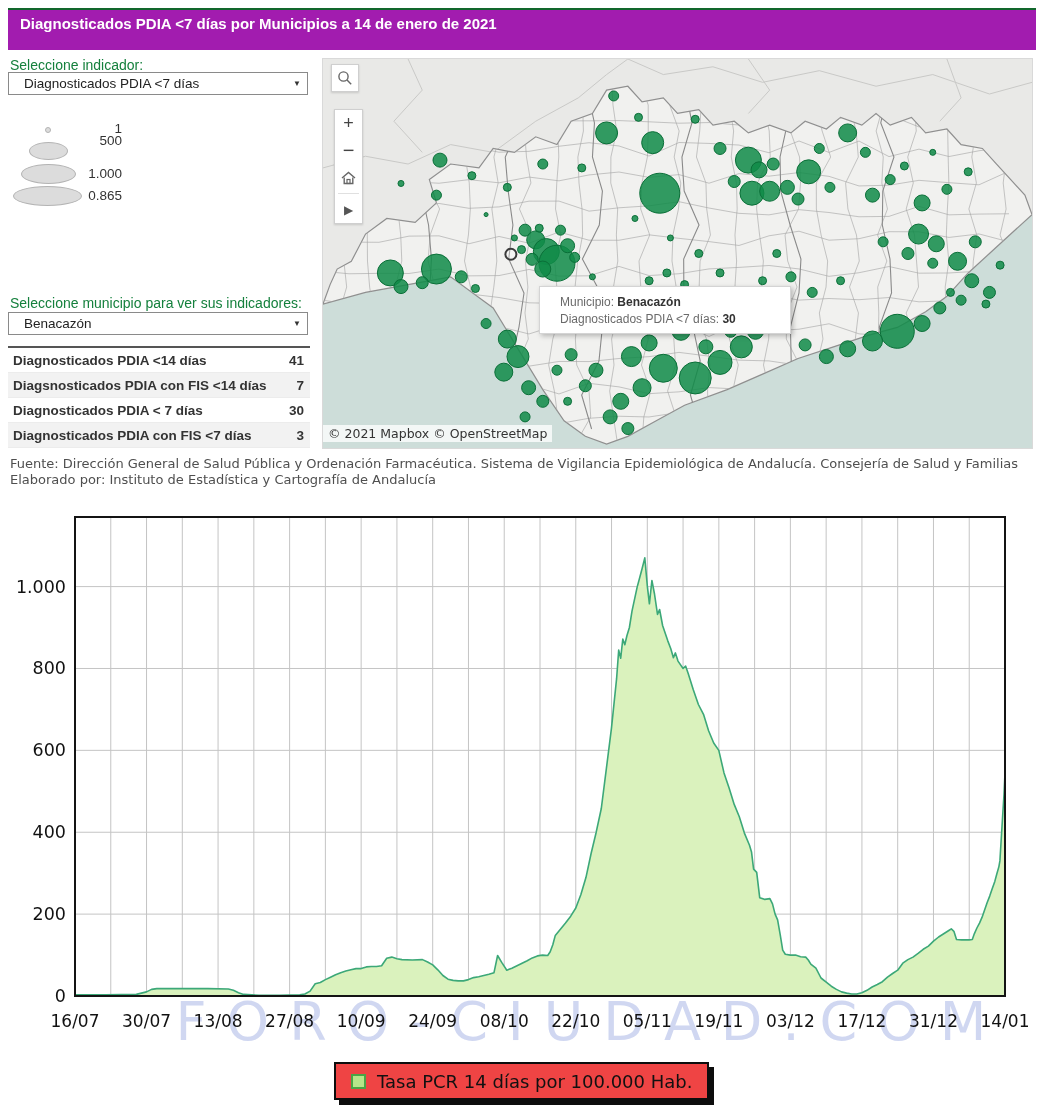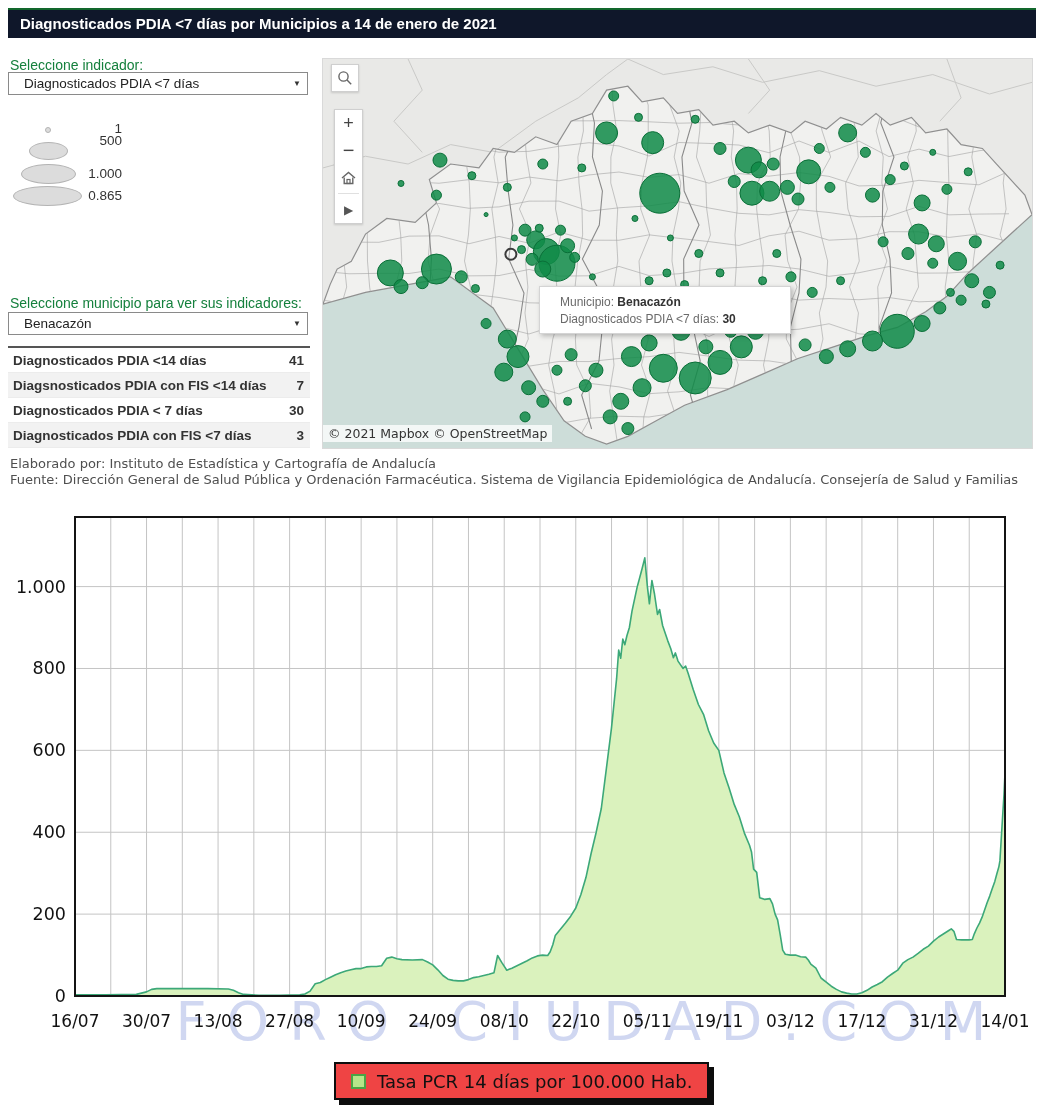--- a/index.html
+++ b/index.html
@@ -1,19 +1,19 @@
 <!DOCTYPE html>
 <html><head>
 <meta charset="utf-8">
 <style>
   html,body{margin:0;padding:0;background:#fff;}
   body{width:1044px;height:1115px;position:relative;font-family:"Liberation Sans",sans-serif;overflow:hidden;}
   .abs{position:absolute;}
   
-  .header-bar{left:8px;top:8px;width:1028px;height:30px;background:#0f172a;border-top:2px solid #12672c;
+  .header-bar{left:8px;top:8px;width:1028px;height:42px;background:#a21caf;border-top:2px solid #12672c;
     color:#fff;font-size:15px;font-weight:bold;line-height:28px;padding-left:12px;box-sizing:border-box;}
   
   .panel-label{font-size:14px;color:#15803d;}
   .dropdown{width:300px;height:23px;background:#fff;border:1px solid #8a8a8a;box-sizing:border-box;
     font-size:13.5px;color:#222;line-height:21px;padding:0 22px 0 15px;cursor:pointer;white-space:nowrap;overflow:hidden;}
   .dd-arrow{position:absolute;right:7px;top:7px;font-size:8px;color:#333;pointer-events:none;}
   .legend-ellipse{background:#dcdcdc;border:1px solid #b3b3b3;border-radius:50%;}
   .legend-num{width:62px;text-align:right;font-size:13.5px;color:#333;}
   .ind-table{left:8px;top:346px;width:302px;border-top:2px solid #555;font-size:13.5px;color:#333;}
   .t-row{display:flex;justify-content:space-between;align-items:center;height:24px;padding:0 6px 0 5px;
@@ -293,22 +293,22 @@
 
   <div class="tooltip">
     <div><span>Municipio: </span><b>Benacazón</b></div>
     <div><span>Diagnosticados PDIA &lt;7 días: </span><b>30</b></div>
   </div>
 
   <div class="attribution">© 2021 Mapbox  © OpenStreetMap</div>
 </div>
 
 <div class="abs source-text">
+  <div>Fuente: Dirección General de Salud Pública y Ordenación Farmacéutica. Sistema de Vigilancia Epidemiológica de Andalucía. Consejería de Salud y Familias</div>
   <div>Elaborado por: Instituto de Estadística y Cartografía de Andalucía</div>
-  <div>Fuente: Dirección General de Salud Pública y Ordenación Farmacéutica. Sistema de Vigilancia Epidemiológica de Andalucía. Consejería de Salud y Familias</div>
 </div>
 
 <svg id="chart-svg" class="abs" style="left:0;top:508px;" width="1044" height="548" viewBox="0 0 1044 548">
     <rect x="75" y="9" width="930" height="479" fill="#ffffff"></rect>
     <line x1="75" y1="9" x2="75" y2="488" stroke="#c4c4c4" stroke-width="1"></line>
     <line x1="110.76923076923077" y1="9" x2="110.76923076923077" y2="488" stroke="#c4c4c4" stroke-width="1"></line>
     <line x1="146.53846153846155" y1="9" x2="146.53846153846155" y2="488" stroke="#c4c4c4" stroke-width="1"></line>
     <line x1="182.30769230769232" y1="9" x2="182.30769230769232" y2="488" stroke="#c4c4c4" stroke-width="1"></line>
     <line x1="218.07692307692307" y1="9" x2="218.07692307692307" y2="488" stroke="#c4c4c4" stroke-width="1"></line>
     <line x1="253.84615384615384" y1="9" x2="253.84615384615384" y2="488" stroke="#c4c4c4" stroke-width="1"></line>

